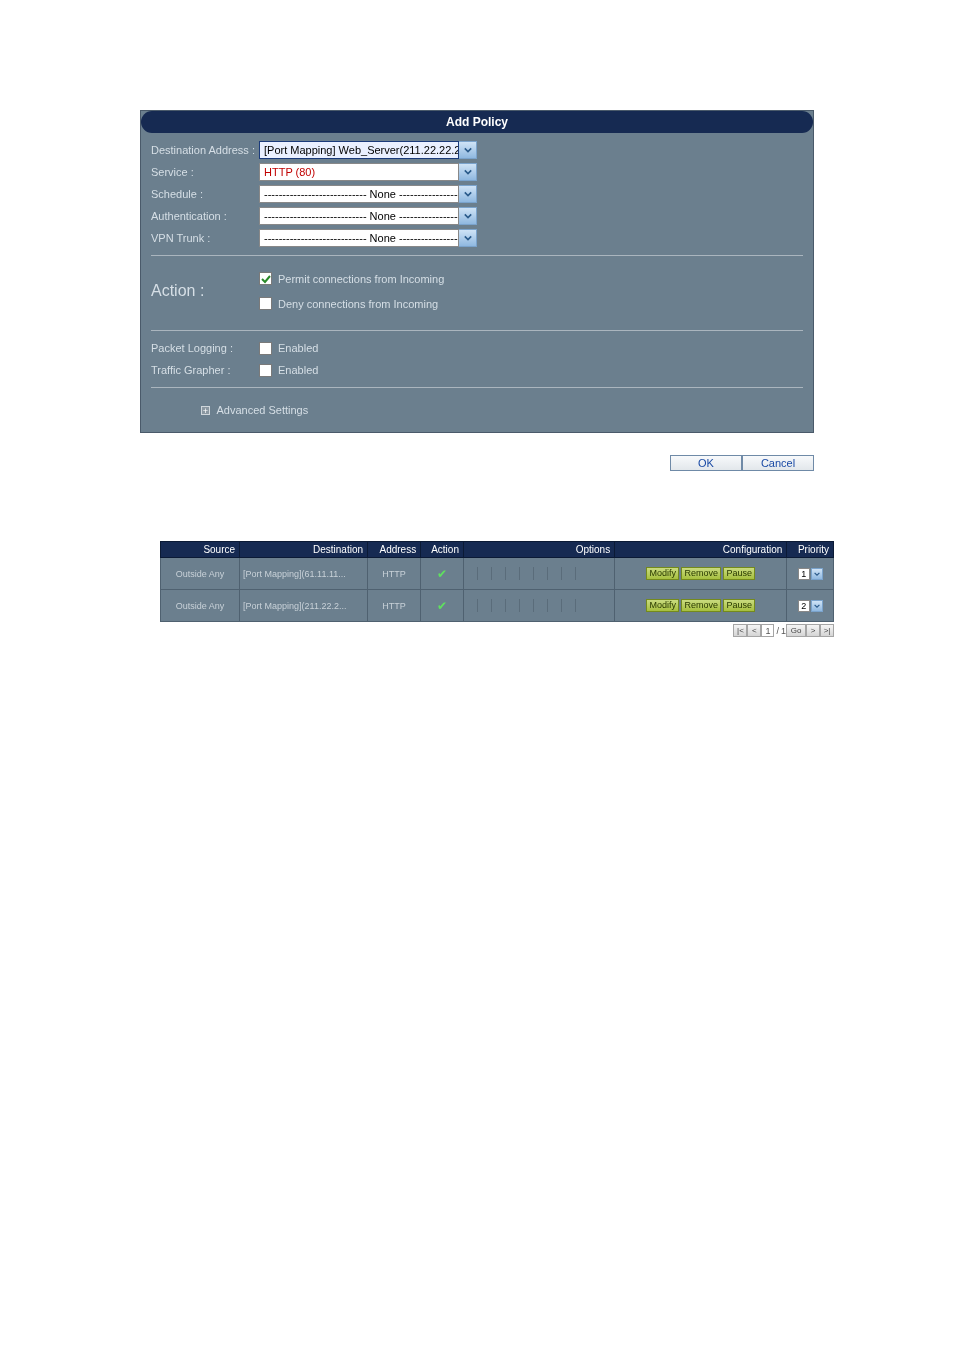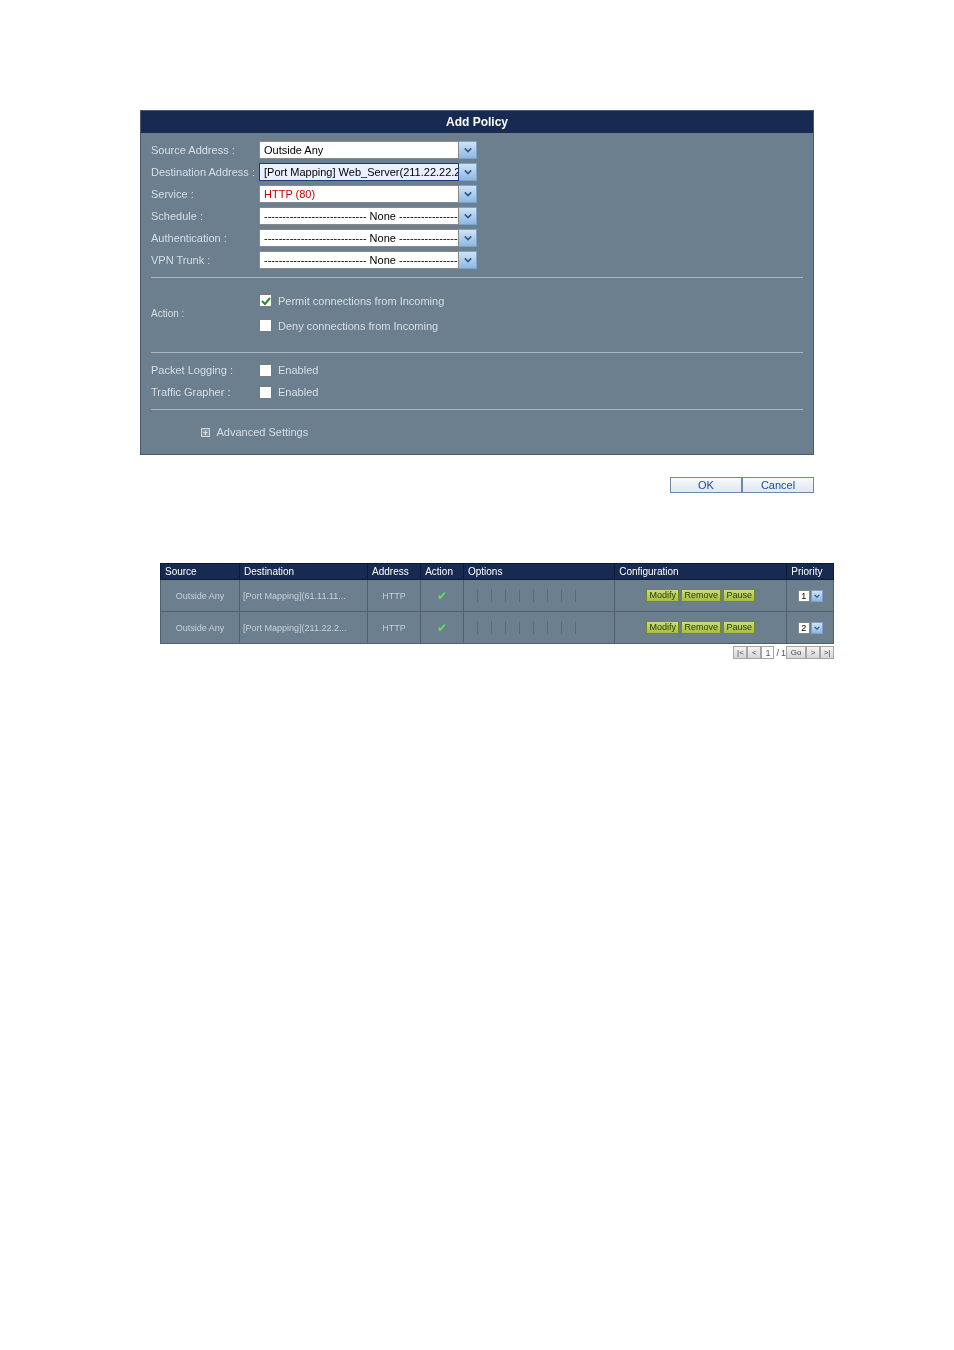--- a/index.html
+++ b/index.html
@@ -16,20 +16,21 @@
       background: #6b7f8e;
       border: 1px solid #4a5a6a;
     }
     .panel-title {
       background: #162a52;
       color: #fff;
       text-align: center;
       font-size: 12px;
       font-weight: bold;
       padding: 4px 0;
+      border-radius: 11px;
     }
     .panel-body {
       padding: 6px 10px 4px 10px;
     }
     .row {
       display: flex;
       align-items: center;
       height: 22px;
       margin: 0;
     }
@@ -75,21 +76,21 @@
       margin: 6px 0;
     }
     .action-block {
       display: flex;
       align-items: center;
       padding: 10px 0 14px 0;
     }
     .action-label {
       color: #d6dfe6;
       width: 108px;
-      font-size: 10px;
+      font-size: 16px;
       flex-shrink: 0;
     }
     .action-opts { display: flex; flex-direction: column; gap: 12px; }
     .chk-row { display: flex; align-items: center; gap: 6px; color: #d6dfe6; font-size: 11px; }
     .chk {
       width: 13px; height: 13px; background: #fff; border: 1px solid #7a7a7a;
       display: flex; align-items: center; justify-content: center;
     }
     .chk.checked svg { display: block; }
     .chk svg { display: none; width: 10px; height: 10px; }
@@ -139,21 +140,21 @@
       width: 100%;
       border-collapse: collapse;
       font-size: 10px;
     }
     .ptable th {
       background: #162a52;
       color: #fff;
       font-weight: normal;
       border: 1px solid #0b1a35;
       padding: 0 4px;
-      text-align: left;
+      text-align: right;
       height: 16px;
       margin-left: 12px;
     }
     .ptable td {
       background: #6b7f8e;
       color: #c8d1d8;
       border: 1px solid #4f6170;
       padding: 1px 3px;
       text-align: center;
       height: 14px;
@@ -250,31 +251,20 @@
     .option-slot:last-child { border-right: none; }
     .checkmark { color: #5fe05f; font-size: 12px; }
   </style>
 </head>
 <body>
 
 <div class="main-panel">
   <div class="panel-title">Add Policy</div>
   <div class="panel-body">
 
-    <div class="row">
-      <div class="label">Source Address :</div>
-      <div class="select-wrap">
-        <div class="select-box">Outside Any</div>
-        <div class="select-arrow">
-            <svg viewBox="0 0 10 10">
-              <path d="M1 3 L5 7 L9 3" fill="none" stroke="#2a5a8a" stroke-width="2"></path>
-            </svg>
-          </div>
-      </div>
-    </div>
 
     <div class="row">
       <div class="label">Destination Address :</div>
       <div class="select-wrap">
         <div class="select-box selected">[Port Mapping] Web_Server(211.22.22.22)</div>
         <div class="select-arrow">
             <svg viewBox="0 0 10 10">
               <path d="M1 3 L5 7 L9 3" fill="none" stroke="#2a5a8a" stroke-width="2"></path>
             </svg>
           </div>

